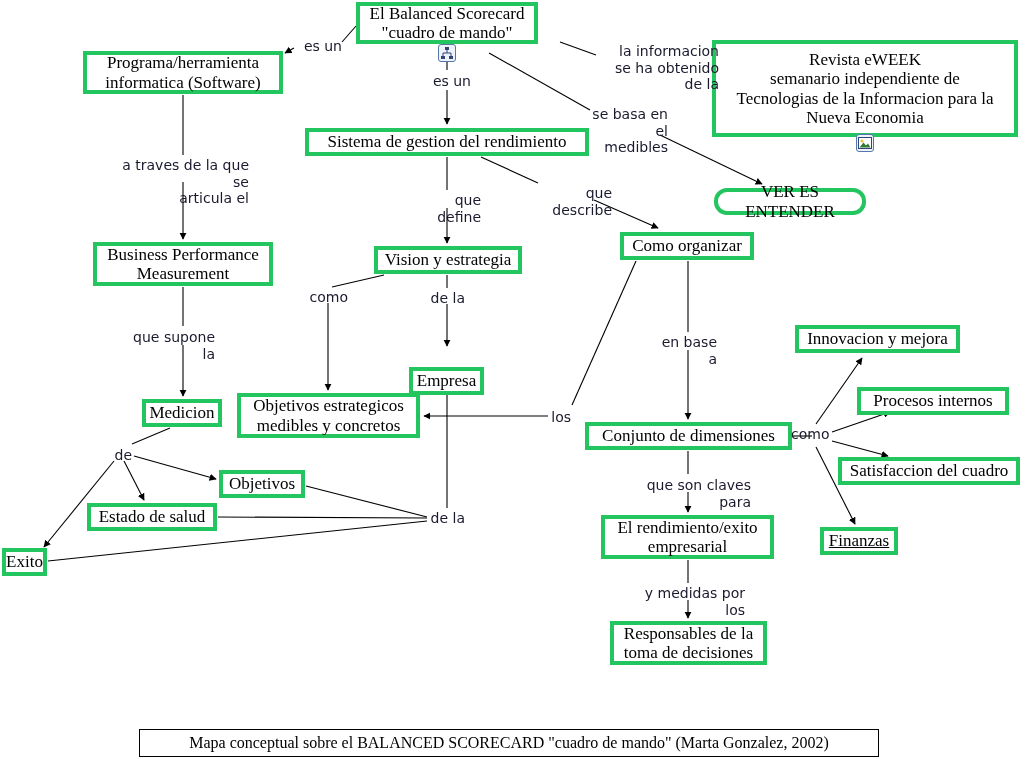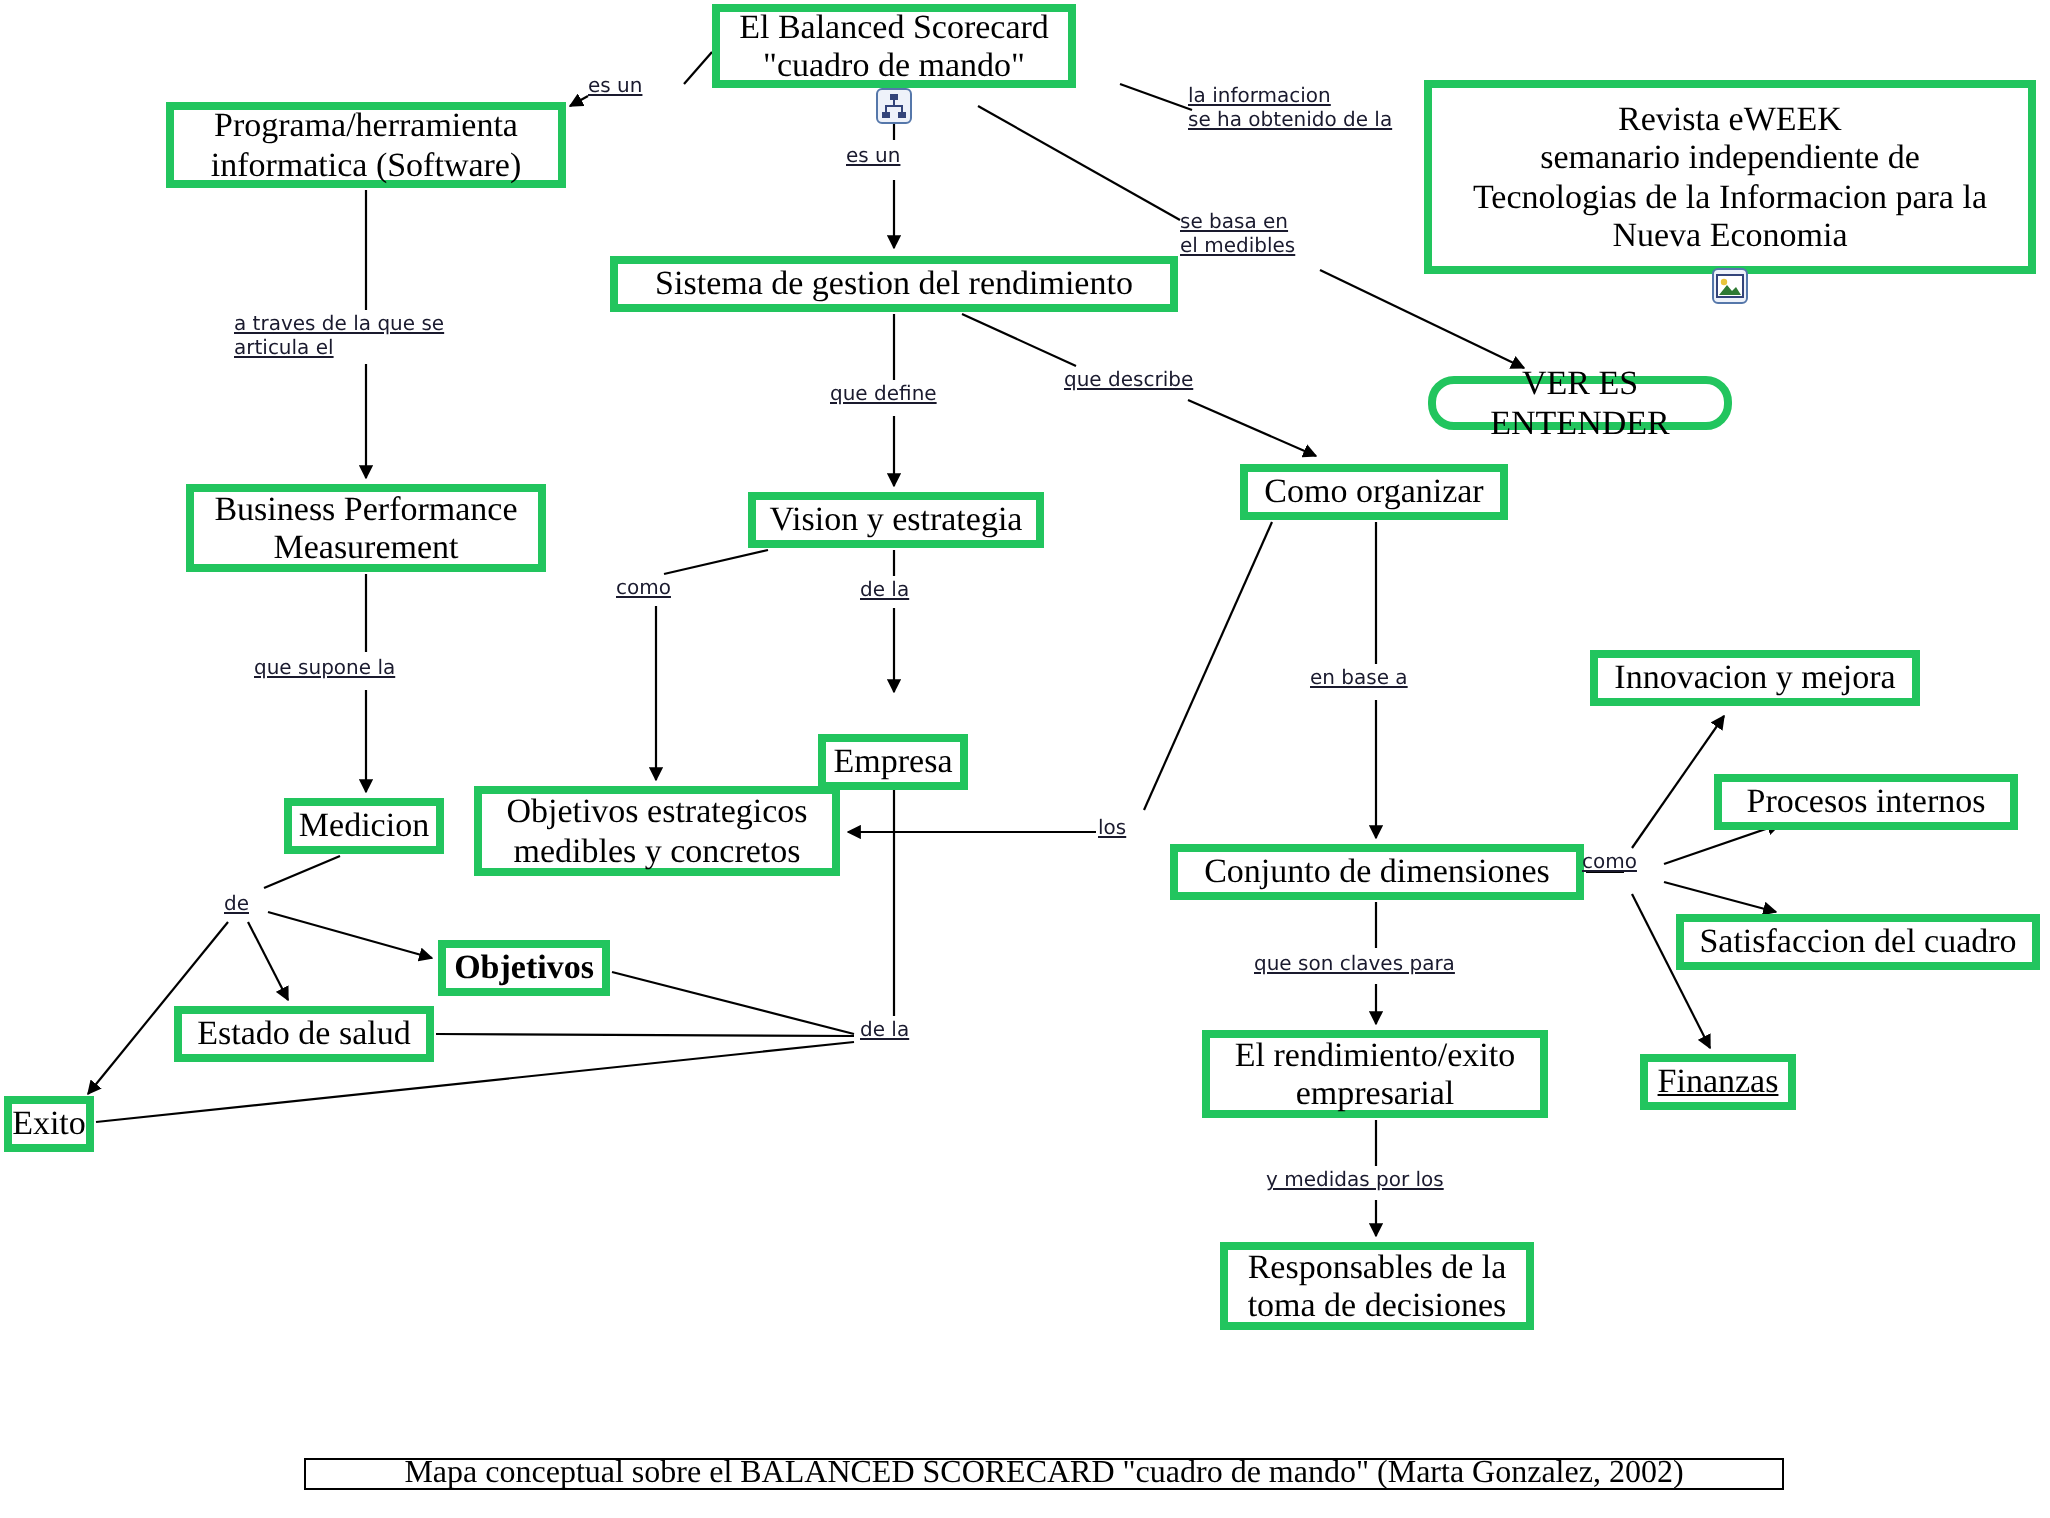--- a/index.html
+++ b/index.html
@@ -32,27 +32,26 @@
     line-height: 1.12;
     white-space: pre-line;
     display: flex;
     align-items: center;
     justify-content: center;
     padding: 1px 5px;
   }
   .link-label {
     position: absolute;
     font-family: "DejaVu Sans", sans-serif;
-    font-size: 10px;
+    font-size: 14px;
     color: #1a1a2e;
-    text-align: left;
+    text-align: right;
     line-height: 1.18;
     white-space: pre-line;
     background: transparent;
-    text-decoration: underline;
   }
   .caption-box {
     position: absolute;
     box-sizing: border-box;
     border: 1px solid #000000;
     background: #ffffff;
     font-family: "Liberation Serif", serif;
     font-size: 16px;
     color: #000000;
     text-align: center;
@@ -171,21 +170,21 @@
 <div class="node-box" style="left: 374px; top: 246px; width: 148px; height: 28px; font-size: 17px;">Vision y estrategia</div>
 <div class="node-box" style="left: 620px; top: 232px; width: 134px; height: 28px; font-size: 17px;">Como organizar</div>
 <div class="node-box" style="left: 795px; top: 325px; width: 165px; height: 28px; font-size: 17px;">Innovacion y mejora</div>
 <div class="node-box" style="left: 409px; top: 349px; width: 75px; height: 28px; font-size: 17px; margin-top: 18px;">Empresa</div>
 <div class="node-box" style="left: 857px; top: 387px; width: 152px; height: 28px; font-size: 17px;">Procesos internos</div>
 <div class="node-box" style="left: 142px; top: 399px; width: 80px; height: 28px; font-size: 17px;">Medicion</div>
 <div class="node-box" style="left: 237px; top: 393px; width: 183px; height: 45px; font-size: 17px;">Objetivos estrategicos
 medibles y concretos</div>
 <div class="node-box" style="left: 585px; top: 422px; width: 207px; height: 28px; font-size: 17px;">Conjunto de dimensiones</div>
 <div class="node-box" style="left: 838px; top: 457px; width: 182px; height: 28px; font-size: 17px;">Satisfaccion del cuadro</div>
-<div class="node-box" style="left: 219px; top: 470px; width: 86px; height: 28px; font-size: 17px; font-weight: bold;">Objetivos</div>
+<div class="node-box" style="left: 219px; top: 470px; width: 86px; height: 28px; font-size: 17px;">Objetivos</div>
 <div class="node-box" style="left: 87px; top: 503px; width: 130px; height: 28px; font-size: 17px;">Estado de salud</div>
 <div class="node-box" style="left: 601px; top: 515px; width: 173px; height: 44px; font-size: 17px;">El rendimiento/exito
 empresarial</div>
 <div class="node-box" style="left: 820px; top: 527px; width: 78px; height: 28px; font-size: 17px; text-decoration: underline;">Finanzas</div>
 <div class="node-box" style="left: 2px; top: 548px; width: 45px; height: 28px; font-size: 17px;">Exito</div>
 <div class="node-box" style="left: 610px; top: 621px; width: 157px; height: 44px; font-size: 17px;">Responsables de la
 toma de decisiones</div>
 <div class="link-label" style="left: 294px; top: 38px; width: 48px;">es un</div>
 <div class="link-label" style="left: 594px; top: 43px; width: 125px;">la informacion
 se ha obtenido de la</div>
@@ -214,13 +213,13 @@
       <path d="M7 4 L7 7 M3 10 L3 7 L11 7 L11 10" stroke="#33447a" stroke-width="1" fill="none"></path>
     </svg>
   </div>
 <div class="res-icon" style="left: 856px; top: 134px;">
     <svg width="14" height="14" viewBox="0 0 14 14">
       <rect x="0.5" y="1.5" width="13" height="11" fill="#ffffff" stroke="#33447a" stroke-width="1"></rect>
       <circle cx="4" cy="5" r="1.6" fill="#e8c43c"></circle>
       <path d="M1.5 11.5 L5.5 6.5 L8 9.5 L10 7.5 L12.5 11.5 Z" fill="#2f7a33"></path>
     </svg>
   </div>
-<div class="caption-box" style="left: 152px; top: 729px; width: 740px; height: 16px;">Mapa conceptual sobre el BALANCED SCORECARD "cuadro de mando" (Marta Gonzalez, 2002)</div>
+<div class="caption-box" style="left: 139px; top: 729px; width: 740px; height: 28px;">Mapa conceptual sobre el BALANCED SCORECARD "cuadro de mando" (Marta Gonzalez, 2002)</div>
 
 </body></html>

